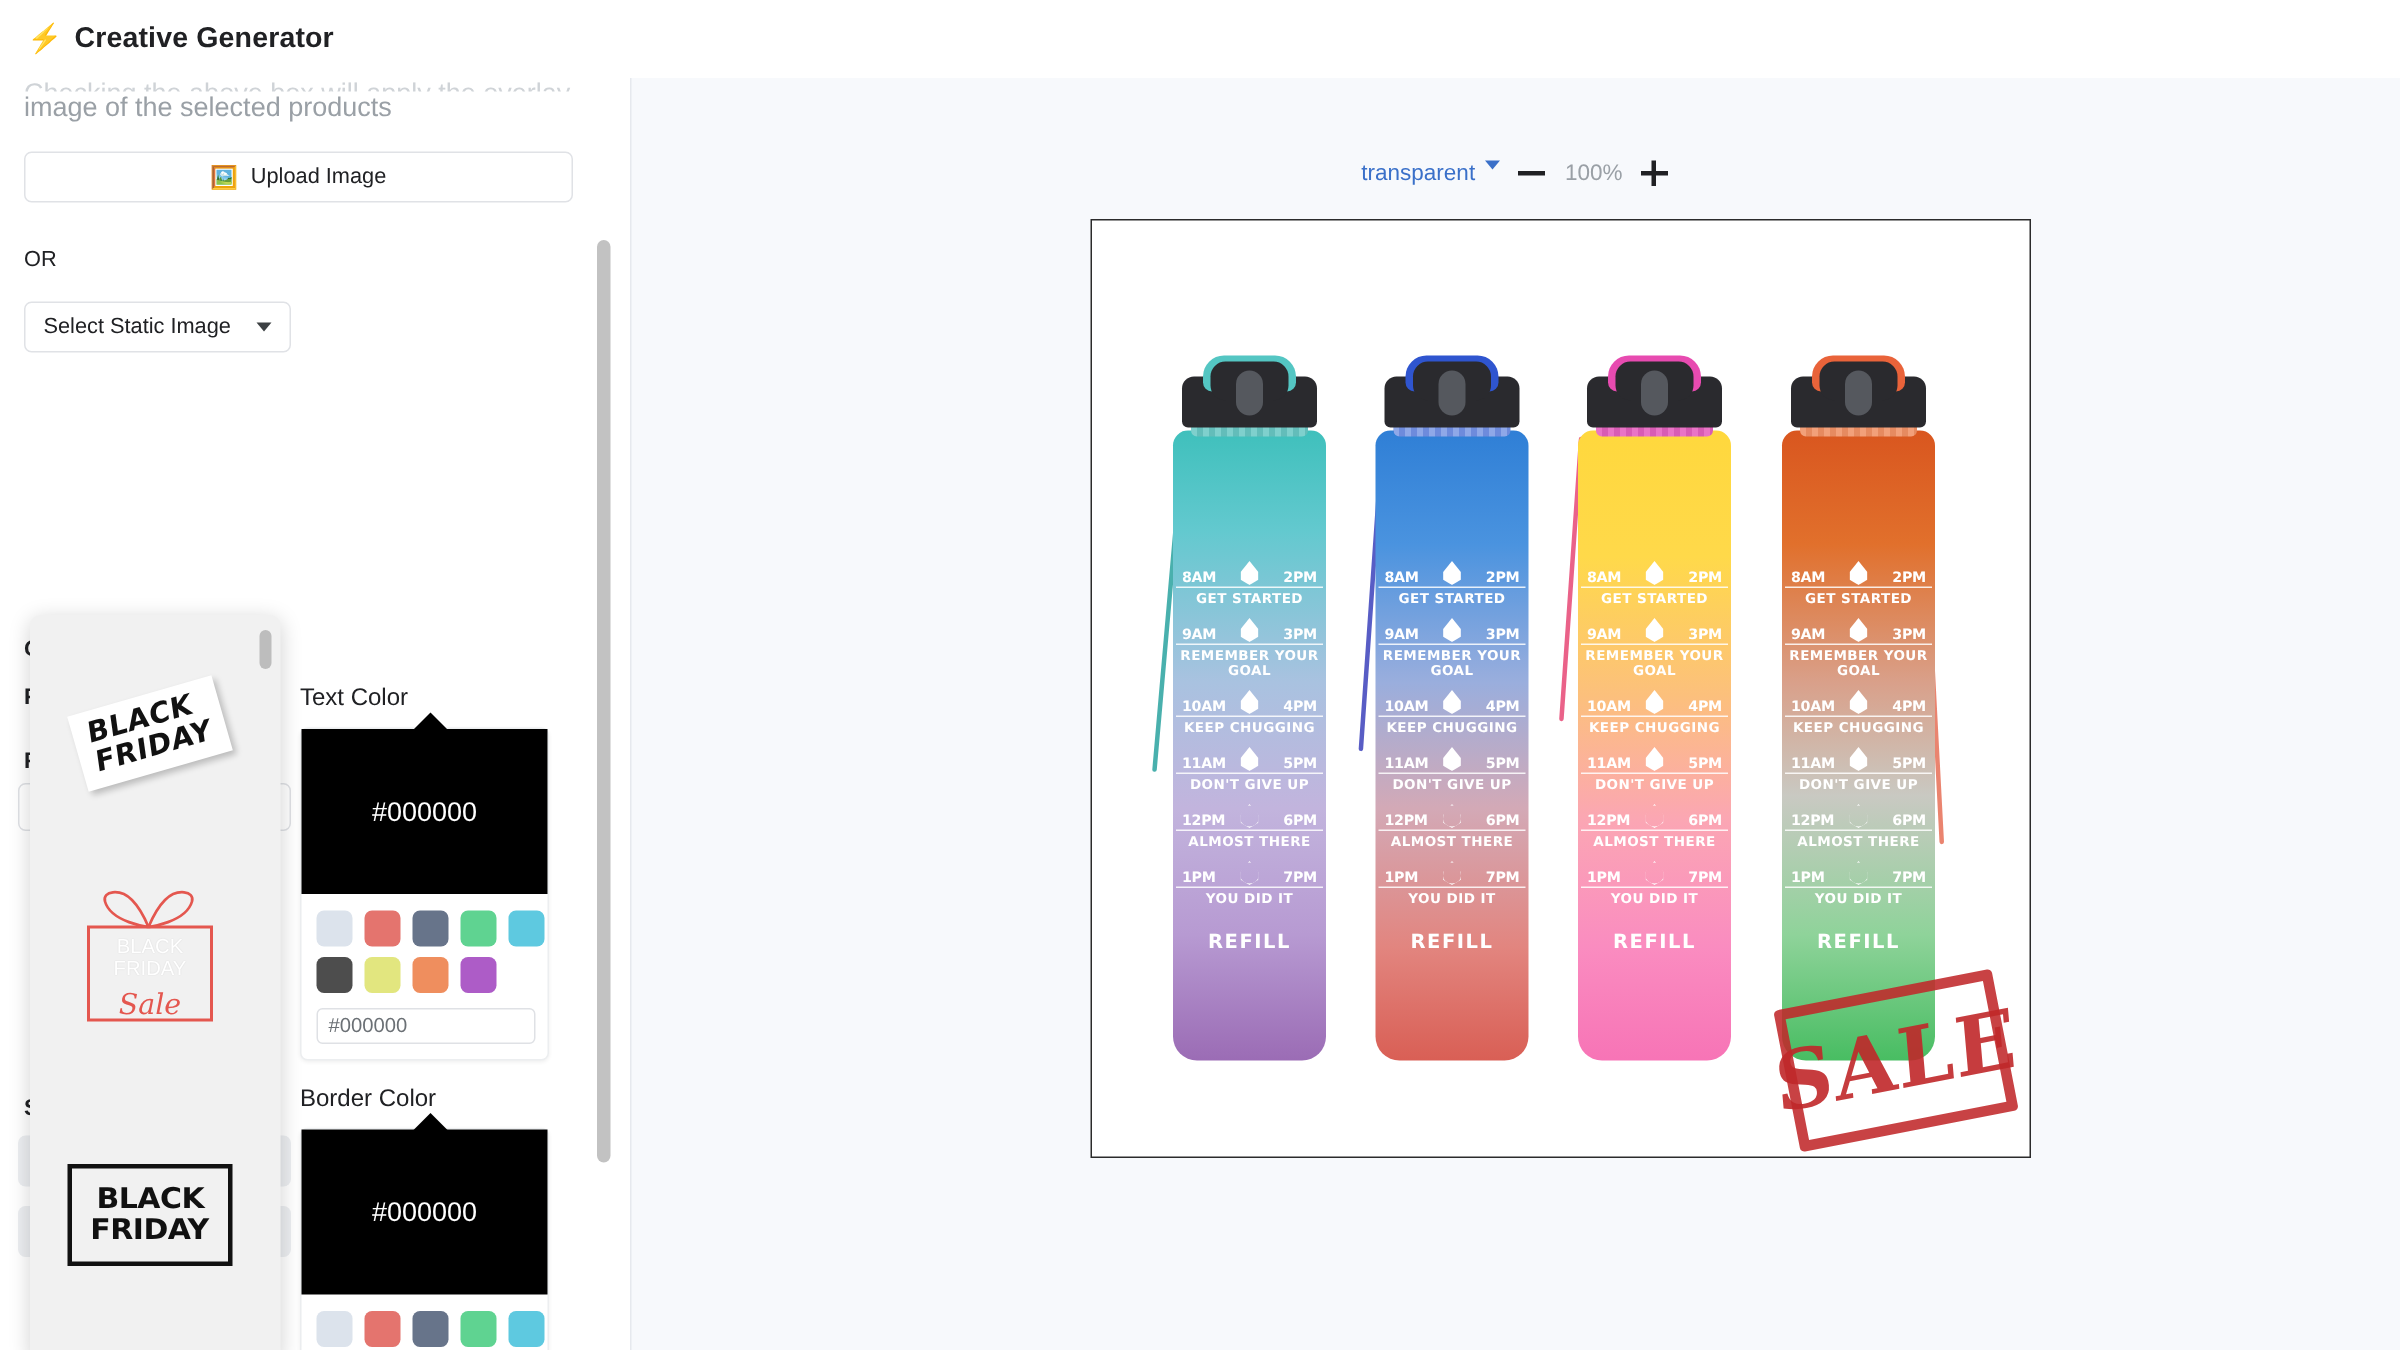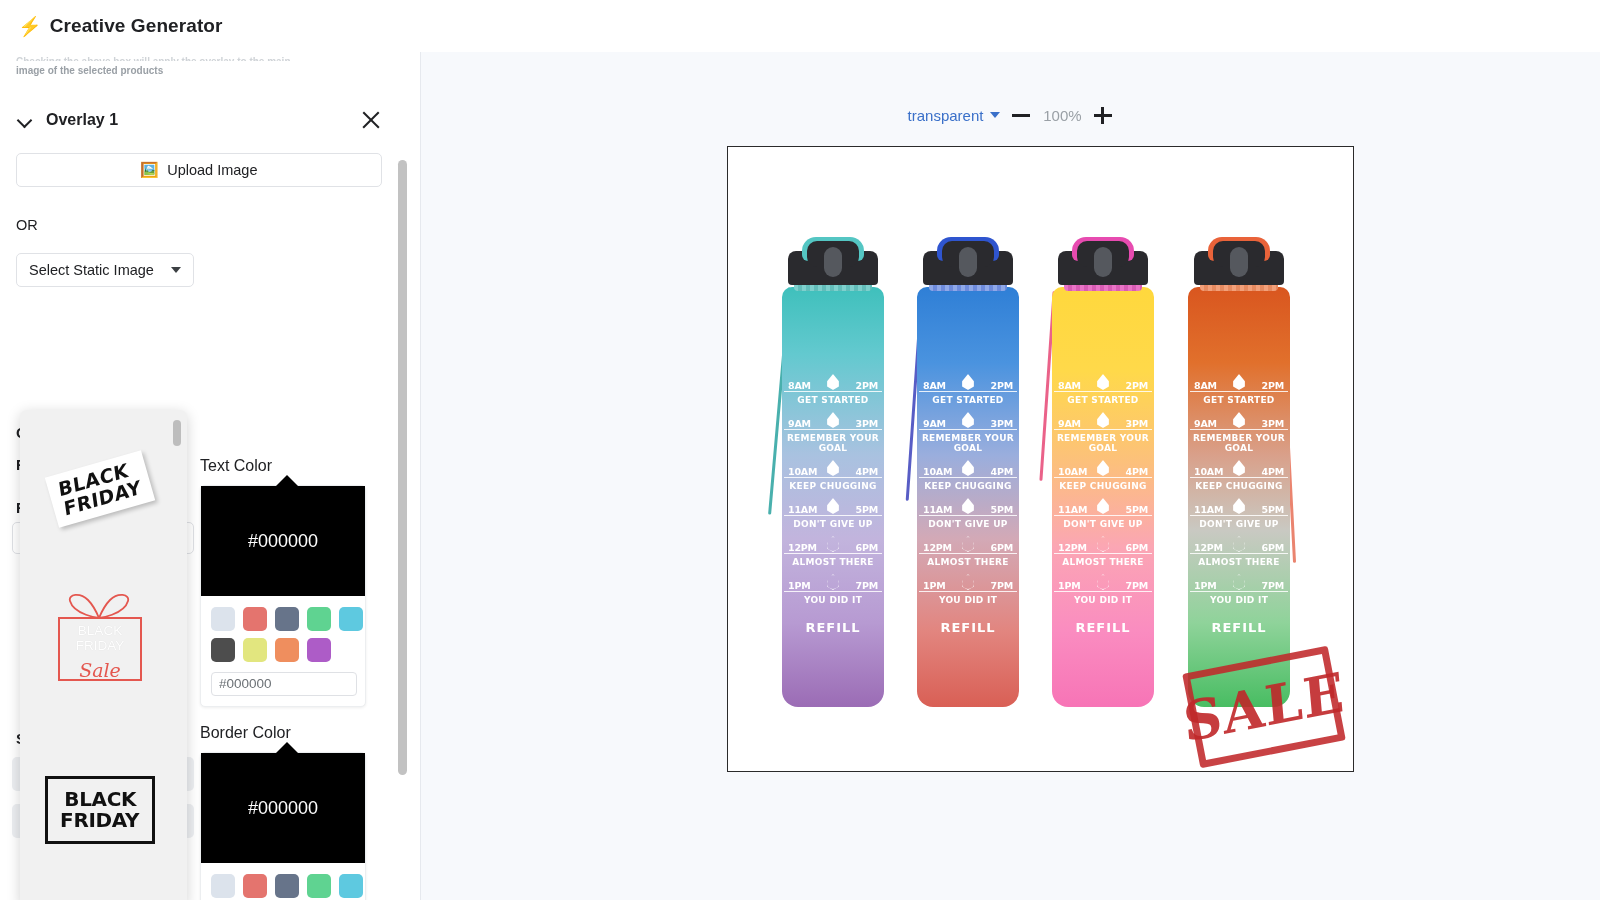--- a/index.html
+++ b/index.html
@@ -21,22 +21,22 @@
   .app-title { font-size: 19px; font-weight: bold; color: #202124; letter-spacing: .1px; }
 
   
   .left-panel {
     position: absolute; left: 0; top: 52px; width: 412px; height: 848px;
     background: #ffffff; overflow: hidden;
   }
   .panel-inner { position: absolute; left: 0; top: 0; width: 400px; padding: 0 16px; }
 
   .hint-text {
-    font-size: 10px; color: #9aa0a6; line-height: 20px;
-    margin-top: -4px; padding-top: 4px; font-weight: bold;
+    font-size: 18px; color: #9aa0a6; line-height: 20px;
+    margin-top: -4px; padding-top: 4px;
   }
   .hint-text .clipped { display:block; height: 9px; overflow: hidden; color:#cfd3d7; }
 
   .overlay-head {
     display: flex; align-items: center; margin-top: 26px; height: 26px;
   }
   .chev-down {
     width: 18px; height: 18px; position: relative; margin-right: 12px; flex: none;
   }
   .chev-down::after {
@@ -212,21 +212,21 @@
     border-top: 2.3px solid #202124; border-right: 2.3px solid #202124;
   }
   .arrow-left::after  { left: 6px; transform: rotate(-135deg); }
   .arrow-right::after { left: 2px; transform: rotate(45deg); }
   .prev-name { font-size: 15px; color: #202124; }
 
   .prev-tools {
     position: absolute; left: 0; right: 0; top: 50px; height: 26px;
     display: flex; align-items: center; justify-content: center; gap: 11px;
   }
-  .bg-select { display: flex; align-items: center; gap: 7px; cursor: pointer; }
+  .bg-select { display: flex; gap: 7px; cursor: pointer; }
   .bg-select .txt { font-size: 15px; color: #3a70c9; }
   .bg-select .cv {
     width: 0; height: 0; border-left: 5px solid transparent;
     border-right: 5px solid transparent; border-top: 6px solid #3a70c9;
   }
   .zoom-minus, .zoom-plus {
     position: relative; width: 20px; height: 20px; cursor: pointer;
   }
   .zoom-minus::before, .zoom-plus::before {
     content:""; position:absolute; left:1px; top:9px; width:18px; height:2.6px; background:#202124;
@@ -349,25 +349,20 @@
     <span class="app-title">Creative Generator</span>
   </div>
 
   <div class="left-panel">
     <div class="panel-inner">
       <div class="hint-text">
         <span class="clipped">Checking the above box will apply the overlay to the main</span>
         <span>image of the selected products</span>
       </div>
 
-      <div class="overlay-head">
-        <span class="chev-down"></span>
-        <span class="overlay-title">Overlay 1</span>
-        <span class="close-x"></span>
-      </div>
 
 
       <div class="upload-btn">
         <span class="emoji">🖼️</span>
         <span>Upload Image</span>
       </div>
 
       <div class="or-text">OR</div>
 
       <div class="static-select">

